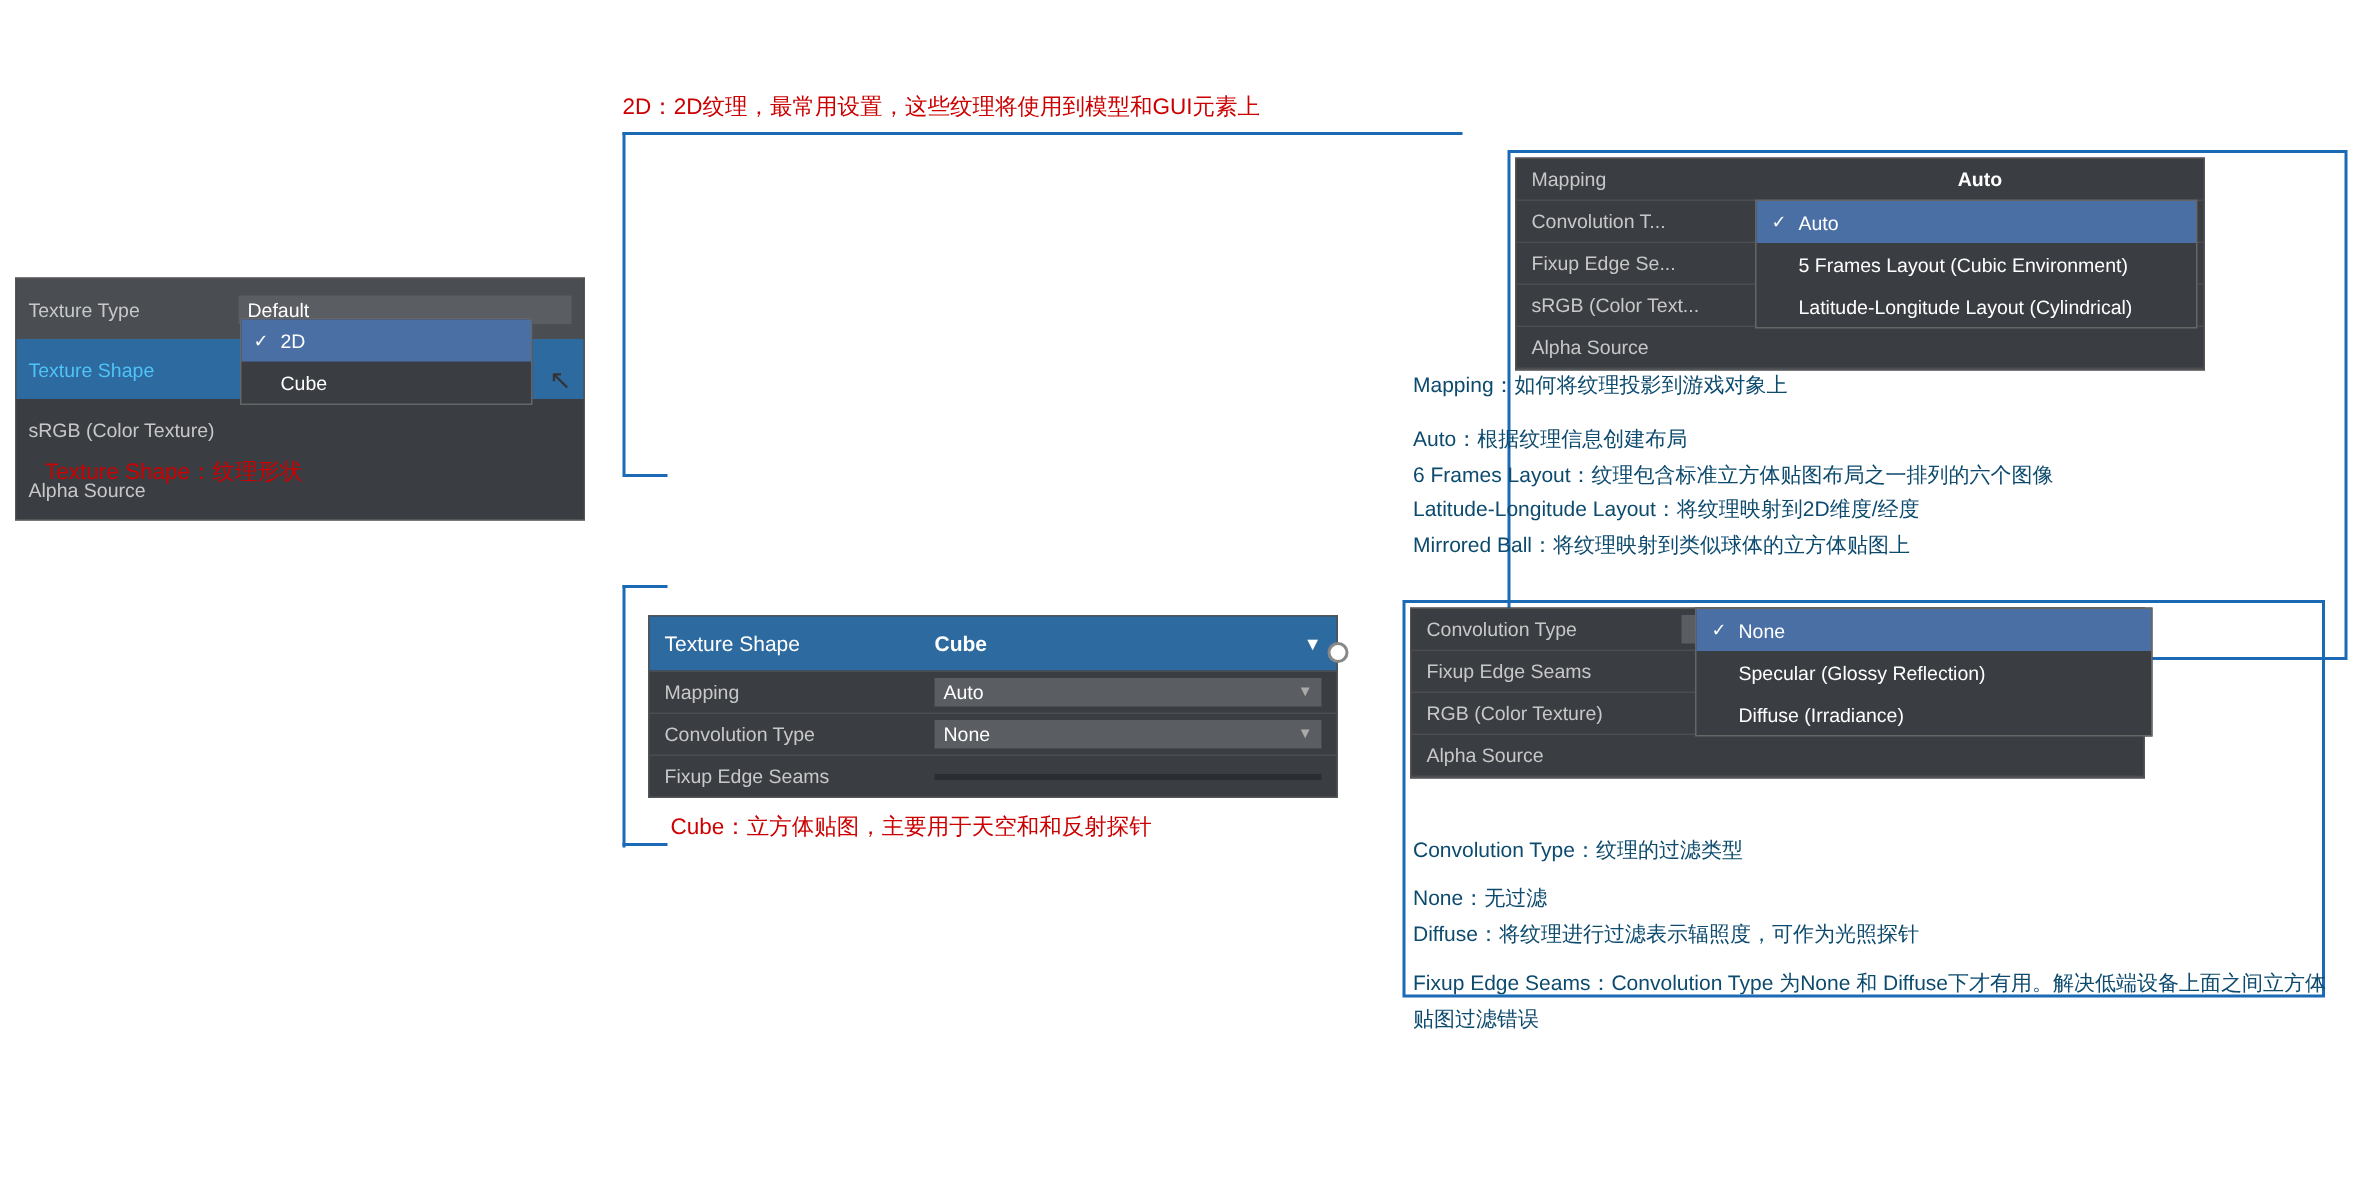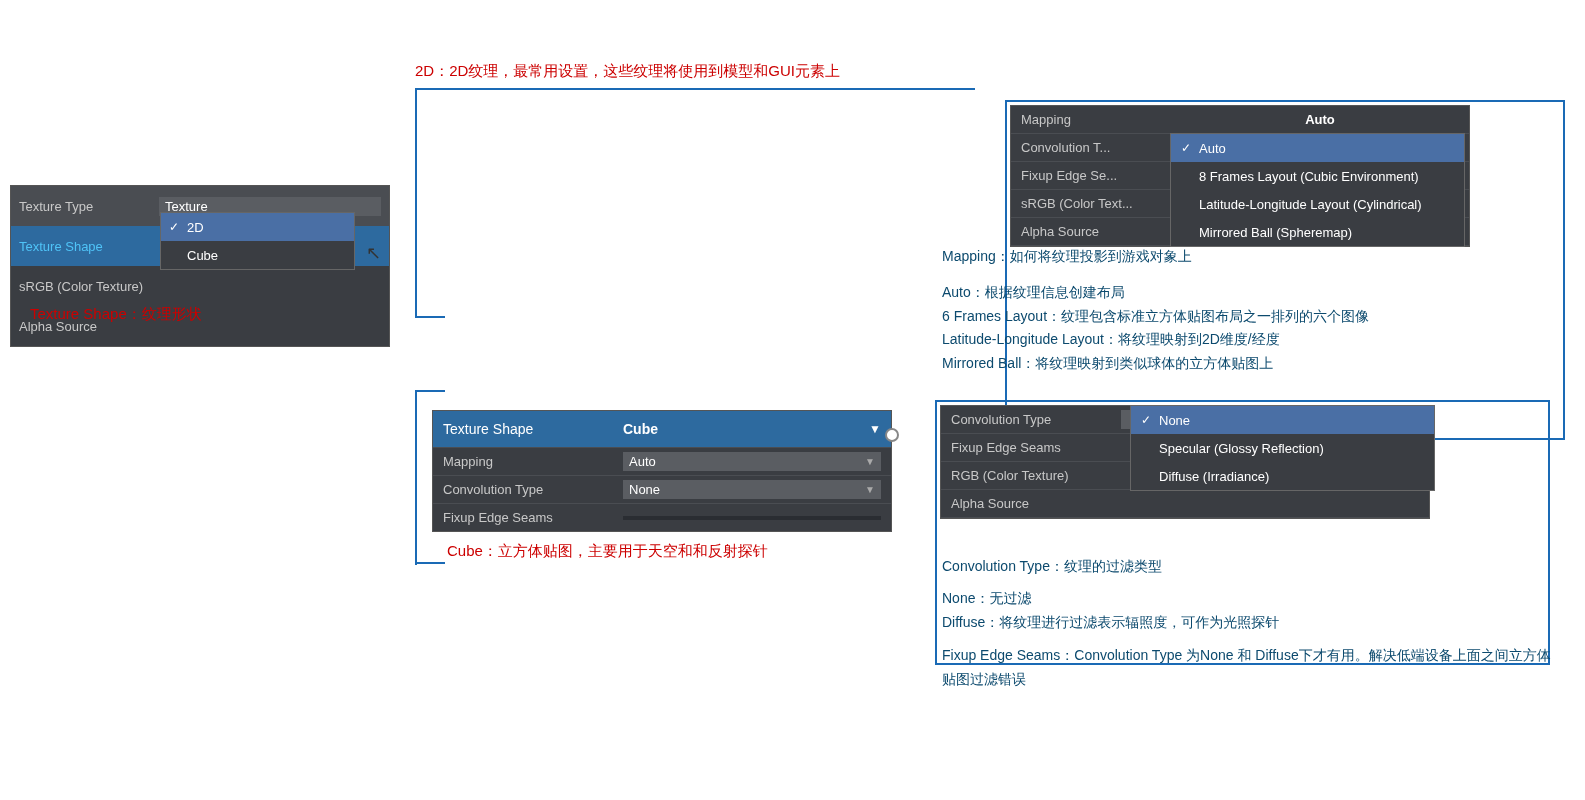--- a/index.html
+++ b/index.html
@@ -426,21 +426,21 @@
   <div class="top-line"></div>
 
   <div class="line-top-to-left"></div>
 
   <div class="line-left-short" style="position:absolute;top:316px;left:415px;width:30px;height:2px;background:#1a6ab5;"></div>
 
   <div class="left-panel">
 
     <div class="left-panel-row header-row">
       <span class="left-panel-label">Texture Type</span>
-      <span class="left-panel-value">Texture</span>
+      <span class="left-panel-value">Default</span>
     </div>
 
     <div class="left-panel-row" style="background:#2d6a9f;">
       <span class="left-panel-label highlight">Texture Shape</span>
       <span class="left-panel-value" style="background:#2d6a9f;">2D</span>
     </div>
 
     <div class="left-panel-row" style="background:#3a3d42;">
       <span class="left-panel-label">sRGB (Color Texture)</span>
     </div>
@@ -525,29 +525,25 @@
     </div>
   </div>
 
   <div class="mapping-dropdown">
     <div class="mapping-item selected">
       <span class="check">✓</span>
       <span class="item-text">Auto</span>
     </div>
     <div class="mapping-item">
       <span class="check"></span>
-      <span class="item-text">8 Frames Layout (Cubic Environment)</span>
+      <span class="item-text">5 Frames Layout (Cubic Environment)</span>
     </div>
     <div class="mapping-item">
       <span class="check"></span>
       <span class="item-text">Latitude-Longitude Layout (Cylindrical)</span>
-    </div>
-    <div class="mapping-item">
-      <span class="check"></span>
-      <span class="item-text">Mirrored Ball (Spheremap)</span>
     </div>
   </div>
 
   <div class="right-annotations">
     <div class="annotation-block">
       <div class="annotation-line">Mapping：如何将纹理投影到游戏对象上</div>
     </div>
     <div class="annotation-block" style="margin-top:12px;">
       <div class="annotation-line">Auto：根据纹理信息创建布局</div>
       <div class="annotation-line">6 Frames Layout：纹理包含标准立方体贴图布局之一排列的六个图像</div>

